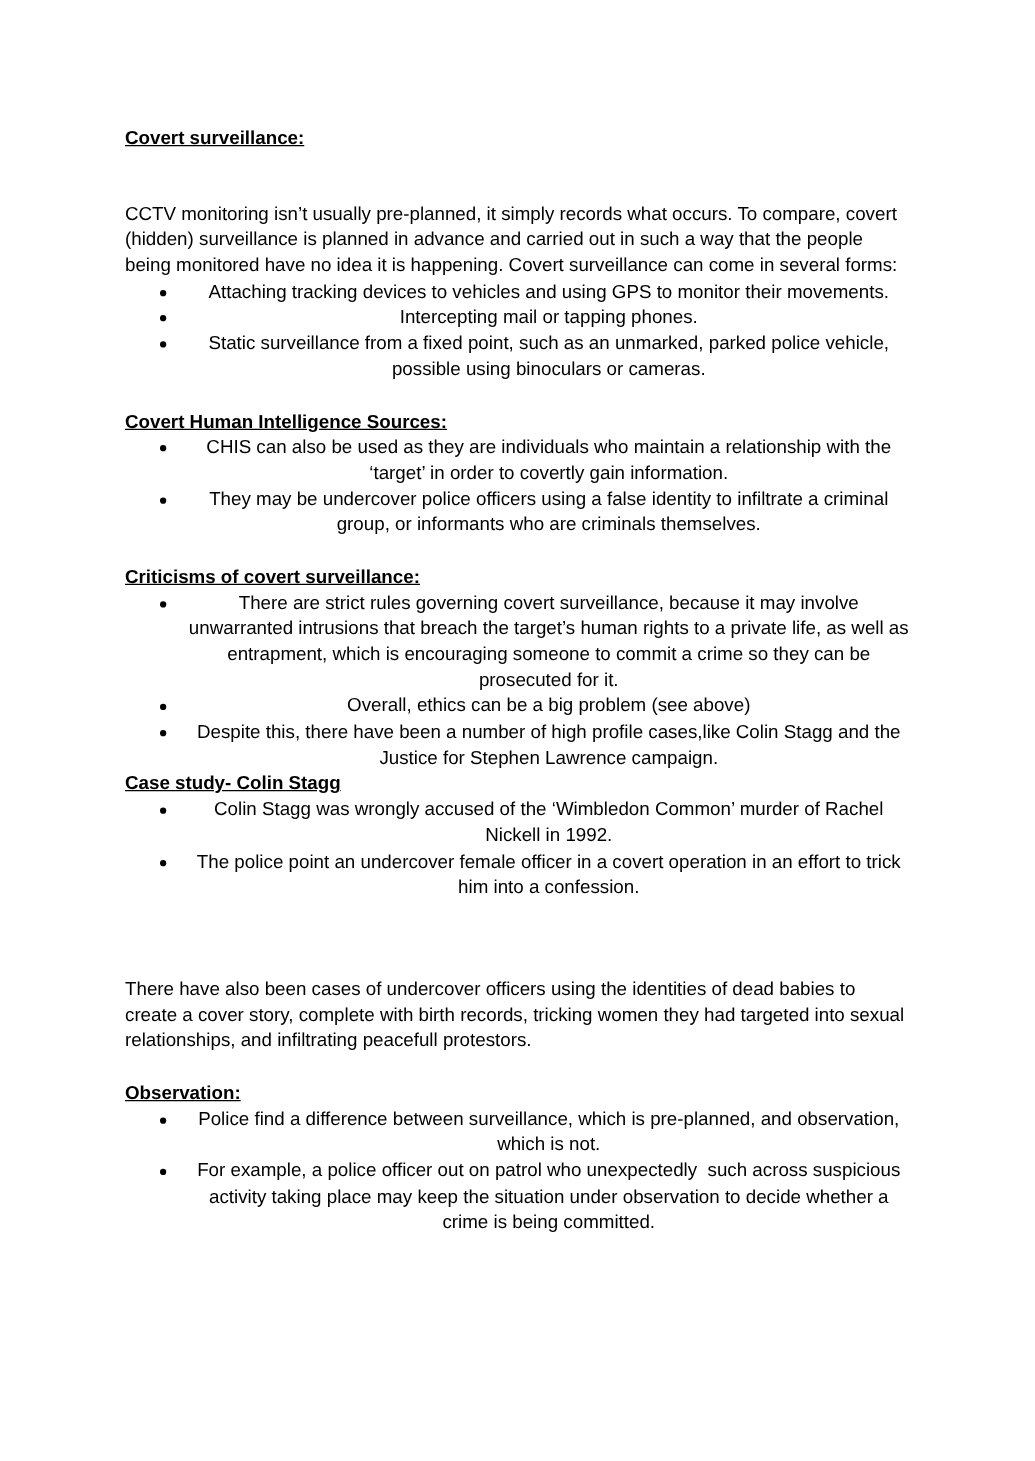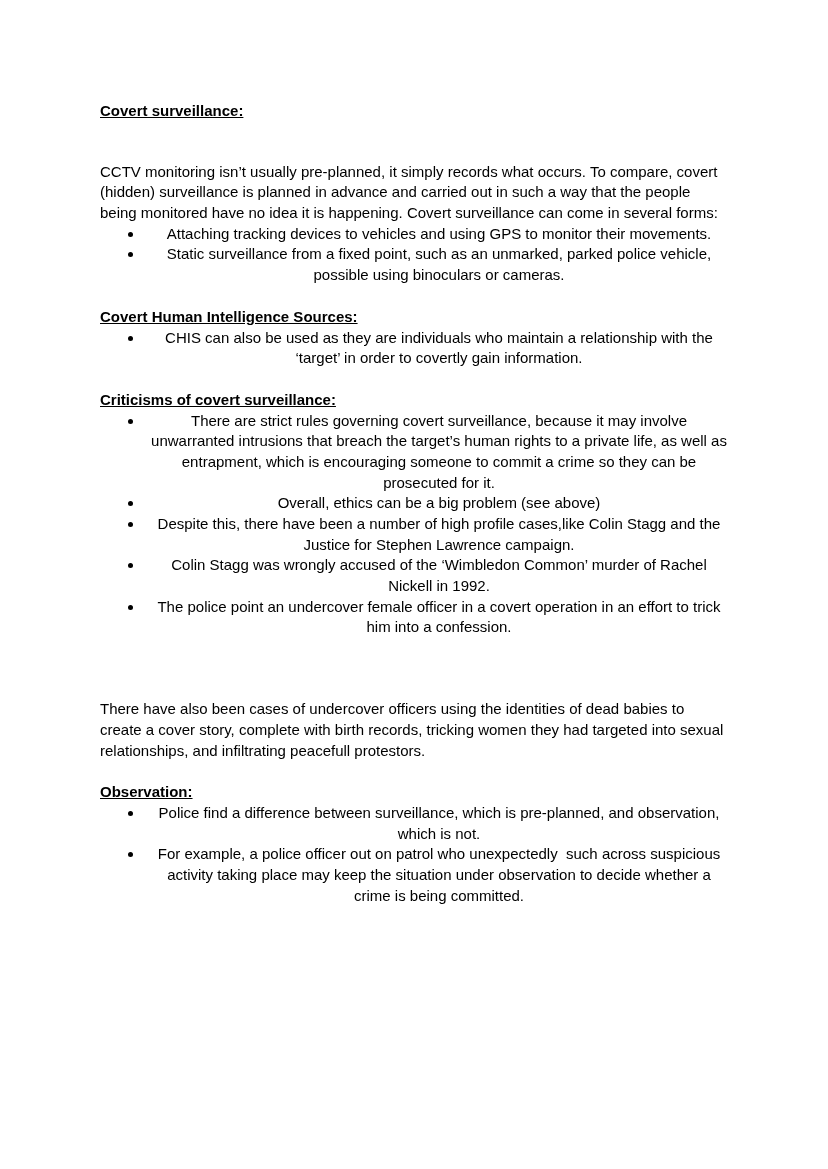--- a/index.html
+++ b/index.html
@@ -59,34 +59,37 @@
 </style>
 </head>
 <body>
 
 <div class="page">
   <div class="doc-body">
       <div class="heading">Covert surveillance:</div>
       <div class="para">CCTV monitoring isn’t usually pre-planned, it simply records what occurs. To compare, covert (hidden) surveillance is planned in advance and carried out in such a way that the people being monitored have no idea it is happening. Covert surveillance can come in several forms:</div>
       <ul class="bullets">
         <li>Attaching tracking devices to vehicles and using GPS to monitor their movements.</li>
+        <li>Intercepting mail or tapping phones.</li>
         <li>Static surveillance from a fixed point, such as an unmarked, parked police vehicle, possible using binoculars or cameras.</li>
       </ul>
       <div class="spacer"></div>
       <div class="heading">Covert Human Intelligence Sources:</div>
       <ul class="bullets">
         <li>CHIS can also be used as they are individuals who maintain a relationship with the ‘target’ in order to covertly gain information.</li>
+        <li>They may be undercover police officers using a false identity to infiltrate a criminal group, or informants who are criminals themselves.</li>
       </ul>
       <div class="spacer"></div>
       <div class="heading">Criticisms of covert surveillance:</div>
       <ul class="bullets">
         <li>There are strict rules governing covert surveillance, because it may involve unwarranted intrusions that breach the target’s human rights to a private life, as well as entrapment, which is encouraging someone to commit a crime so they can be prosecuted for it.</li>
         <li>Overall, ethics can be a big problem (see above)</li>
         <li>Despite this, there have been a number of high profile cases,like Colin Stagg and the Justice for Stephen Lawrence campaign.</li>
       </ul>
+      <div class="heading">Case study- Colin Stagg</div>
       <ul class="bullets">
         <li>Colin Stagg was wrongly accused of the ‘Wimbledon Common’ murder of Rachel Nickell in 1992.</li>
         <li>The police point an undercover female officer in a covert operation in an effort to trick him into a confession.</li>
       </ul>
       <div class="spacer"></div>
       <div class="para">There have also been cases of undercover officers using the identities of dead babies to create a cover story, complete with birth records, tricking women they had targeted into sexual relationships, and infiltrating peacefull protestors.</div>
       <div class="spacer"></div>
       <div class="heading">Observation:</div>
       <ul class="bullets">
         <li>Police find a difference between surveillance, which is pre-planned, and observation, which is not.</li>

